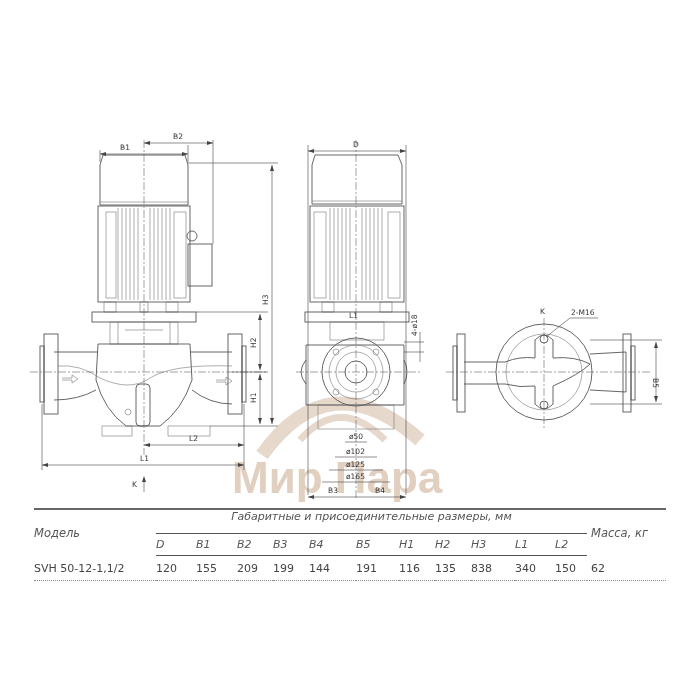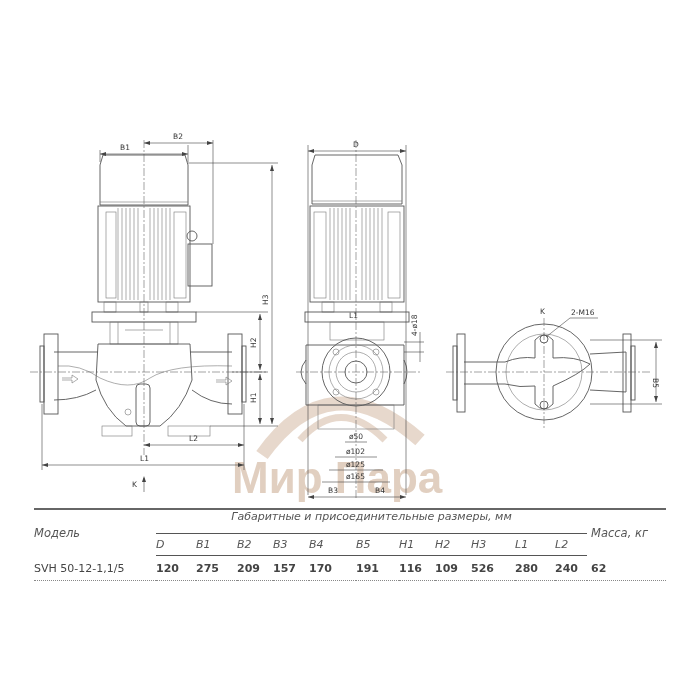--- a/index.html
+++ b/index.html
@@ -13,21 +13,21 @@
   .wm { font-family:"Liberation Sans", sans-serif; font-weight:bold; font-size:44px; fill:#c9a98e; opacity:0.55; }
   .wm-arc { stroke:#c9a98e; fill:none; opacity:0.45; }
 
   #spec-table { position:absolute; left:34px; top:508px; width:632px; border-collapse:collapse; font-family:"DejaVu Sans", sans-serif; font-size:11px; color:#444; }
   #spec-table .top-rule td { border-top:2px solid #666; height:0; padding:0; }
   #spec-table th { font-weight:normal; font-style:italic; color:#555; padding:0; text-align:left; }
   #spec-table .group-head { text-align:center; border-bottom:1.5px solid #555; padding-bottom:10px; font-size:11px; }
   #spec-table .h-model { vertical-align:middle; width:122px; font-size:11.5px; }
   #spec-table .h-mass { vertical-align:middle; font-size:11.5px; padding-left:4px; white-space:nowrap;margin-top:22px; }
   #spec-table .col-head { padding:4px 0 4px 0; border-bottom:1.5px solid #555; }
-  #spec-table td.cell { padding:6px 0 5px 0; border-bottom:1px dotted #888;font-weight:bold; }
+  #spec-table td.cell { padding:6px 0 5px 0; border-bottom:1px dotted #888; }
   #spec-table td.model-cell { padding:6px 0 5px 0; border-bottom:1px dotted #888; }
 </style>
 </head>
 <body>
 
 <svg id="drawing" viewBox="0 0 700 700" xmlns="http://www.w3.org/2000/svg">
 
   <g>
     <path class="wm-arc" stroke-width="14" d="M262 455 Q330 360 420 440"></path>
     <path class="wm-arc" stroke-width="7" d="M300 440 Q340 395 385 440"></path>
@@ -255,28 +255,28 @@
     <th class="col-head" style="width:36px">B3</th>
     <th class="col-head" style="width:47px">B4</th>
     <th class="col-head" style="width:43px">B5</th>
     <th class="col-head" style="width:36px">H1</th>
     <th class="col-head" style="width:36px">H2</th>
     <th class="col-head" style="width:44px">H3</th>
     <th class="col-head" style="width:40px">L1</th>
     <th class="col-head" style="width:32px">L2</th>
   </tr>
   <tr>
-    <td class="model-cell">SVH 50-12-1,1/5</td>
+    <td class="model-cell">SVH 50-12-1,1/2</td>
     <td class="cell">120</td>
-    <td class="cell">275</td>
+    <td class="cell">155</td>
     <td class="cell">209</td>
-    <td class="cell">157</td>
-    <td class="cell">170</td>
+    <td class="cell">199</td>
+    <td class="cell">144</td>
     <td class="cell">191</td>
     <td class="cell">116</td>
-    <td class="cell">109</td>
-    <td class="cell">526</td>
-    <td class="cell">280</td>
-    <td class="cell">240</td>
+    <td class="cell">135</td>
+    <td class="cell">838</td>
+    <td class="cell">340</td>
+    <td class="cell">150</td>
     <td class="cell" style="padding-left:4px">62</td>
   </tr>
 </tbody>
   </table>
 
 </body></html>

